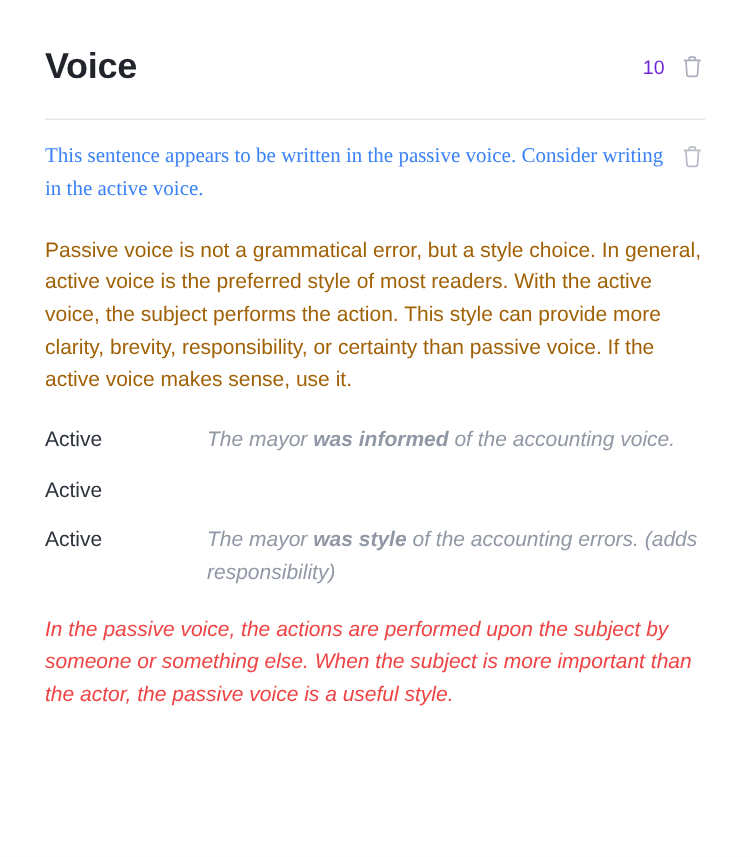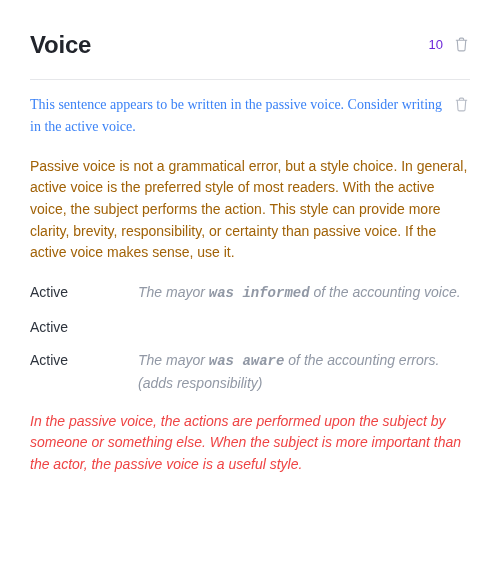--- a/index.html
+++ b/index.html
@@ -90,21 +90,20 @@
     color: #2d333d;
     font-weight: 500;
   }
   .ex-text {
     flex: 1;
     font-style: italic;
     color: #9198a5;
   }
   .ex-text strong {
     font-weight: 700;
-    font-family: Liberation Mono, monospace;
   }
   .foot-note {
     margin-top: 16px;
     font-style: italic;
     color: #ef4444;
   }
 </style>
 </head>
 <body>
 
@@ -132,19 +131,19 @@
   <div class="examples">
     <div class="ex-row">
       <div class="ex-label">Active</div>
       <div class="ex-text"><span>The mayor </span><strong>was informed</strong><span> of the accounting voice.</span></div>
     </div>
     <div class="ex-row">
       <div class="ex-label">Active</div>
     </div>
     <div class="ex-row">
       <div class="ex-label">Active</div>
-      <div class="ex-text"><span>The mayor </span><strong>was aware</strong><span> of the accounting errors. (adds responsibility)</span></div>
+      <div class="ex-text"><span>The mayor </span><strong>was style</strong><span> of the accounting errors. (adds responsibility)</span></div>
     </div>
   </div>
 
   <p class="foot-note">In the passive voice, the actions are performed upon the subject by someone or something else. When the subject is more important than the actor, the passive voice is a useful style.</p>
 
 </div>
 
 </body></html>

